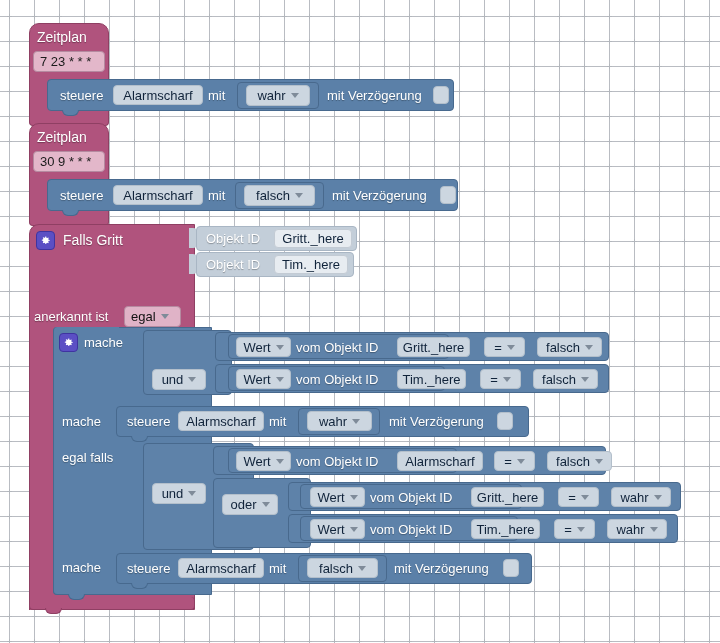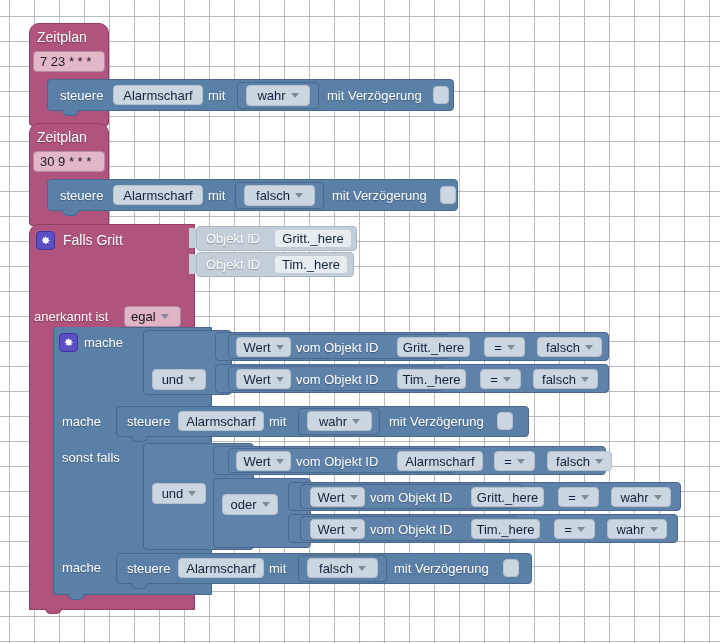--- a/index.html
+++ b/index.html
@@ -1046,21 +1046,21 @@
   <div class="field" style="left:178px; top:411px; width:86px; height:20px;">Alarmscharf</div>
   <div class="txt" style="left:269px; top:414px;">mit</div>
   <div class="blk blue2" style="left:298px; top:408px; width:82px; height:27px;"></div>
   <div class="field" style="left:307px; top:411px; width:65px; height:20px;">
     <span>wahr</span>
     <span class="caret"></span>
   </div>
   <div class="txt" style="left:389px; top:414px;">mit Verzögerung</div>
   <div class="checkbox" style="left:497px; top:412px; width:16px; height:18px;"></div>
 
-  <div class="txt" style="left:62px; top:450px;">sonst falls</div>
+  <div class="txt" style="left:62px; top:450px;">egal falls</div>
 
   <div class="blk blue2" style="left:143px; top:443px; width:111px; height:107px;"></div>
   <div class="field" style="left:152px; top:483px; width:54px; height:21px;">
     <span>und</span>
     <span class="caret"></span>
   </div>
 
   <div class="blk blue2" style="left:213px; top:446px; width:393px; height:29px;"></div>
   <div class="blk blue2" style="left:228px; top:448px; width:229px; height:25px;"></div>
   <div class="field" style="left:236px; top:451px; width:55px; height:20px;">

